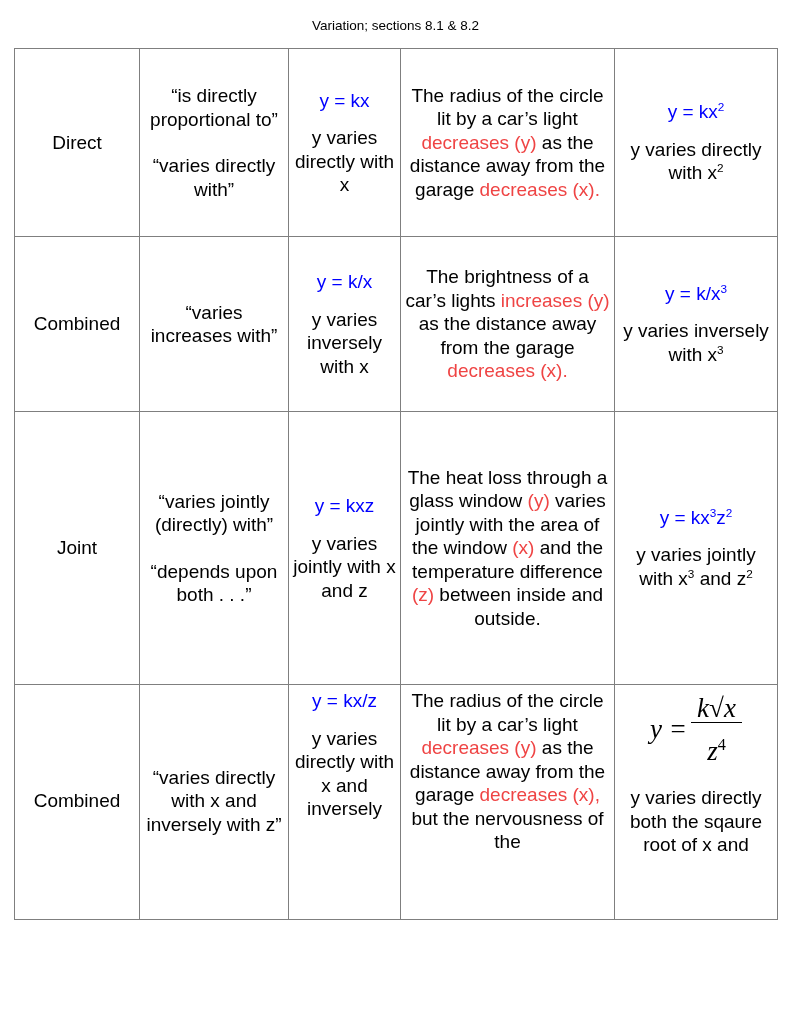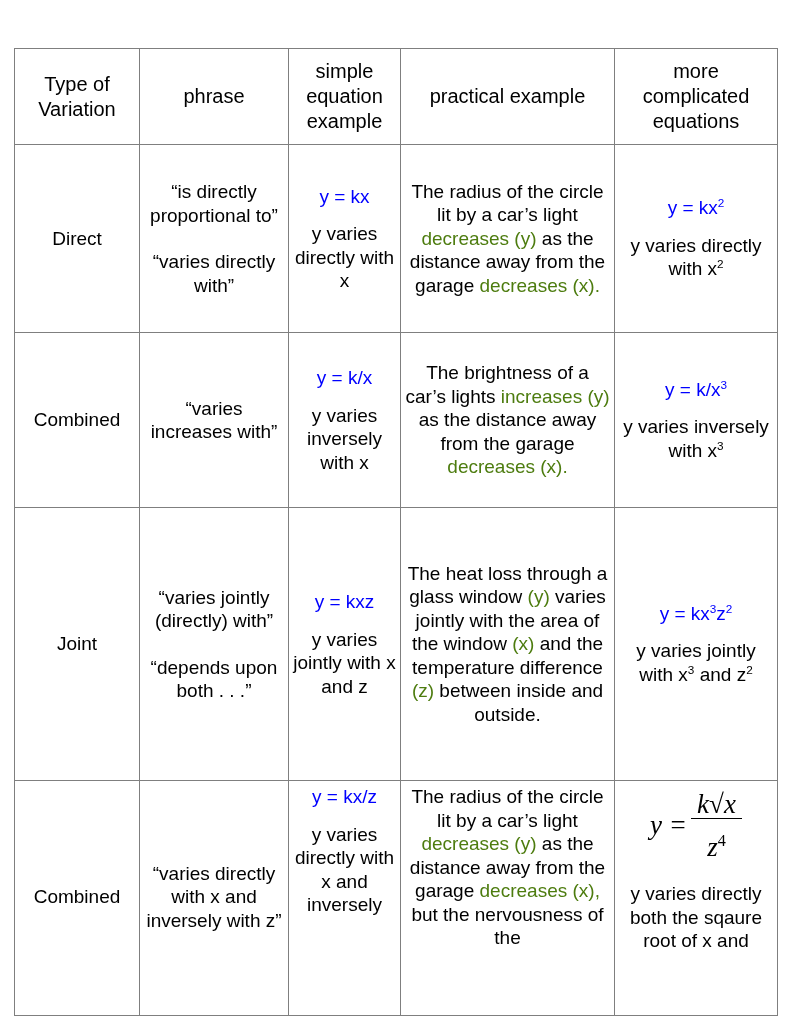--- a/index.html
+++ b/index.html
@@ -62,21 +62,21 @@
   tr.row-inverse td  { height: 170px; }
   tr.row-joint td    { height: 268px; }
   tr.row-combined td { height: 228px; vertical-align: top; padding-top: 4px; }
 
   tr.row-combined td.type-cell,
   tr.row-combined td.phrase-cell {
     vertical-align: middle;
     padding-top: 0;
   }
 
-  .blue { color: #4d7c0f; }
+  .blue { color: #ef4444; }
   .eq {
     color: #0000ff;
     display: block;
   }
   .gap {
     display: block;
     height: 23px;
   }
   .gap-sm {
     display: block;
@@ -122,38 +122,32 @@
     font-size: 0.6em;
     font-style: normal;
   }
   .cell-text { display: block; }
 </style>
 </head>
 <body>
 
 <div class="page">
 
+  <div class="doc-title">Variation; sections 8.1 &amp; 8.2</div>
 
   <table class="variation-table">
     <colgroup>
       <col class="c1">
         <col class="c2">
         <col class="c3">
         <col class="c4">
         <col class="c5">
     </colgroup>
     <tbody>
 
-      <tr class="header-row">
-        <td>Type of Variation</td>
-        <td>phrase</td>
-        <td>simple equation example</td>
-        <td>practical example</td>
-        <td>more complicated equations</td>
-      </tr>
 
       <tr class="row-direct">
         <td class="type-cell">Direct</td>
         <td class="phrase-cell">
           <span class="cell-text">“is directly proportional to”</span>
           <span class="gap"></span>
           <span class="cell-text">“varies directly with”</span>
         </td>
         <td>
           <span class="eq">y = kx</span>

